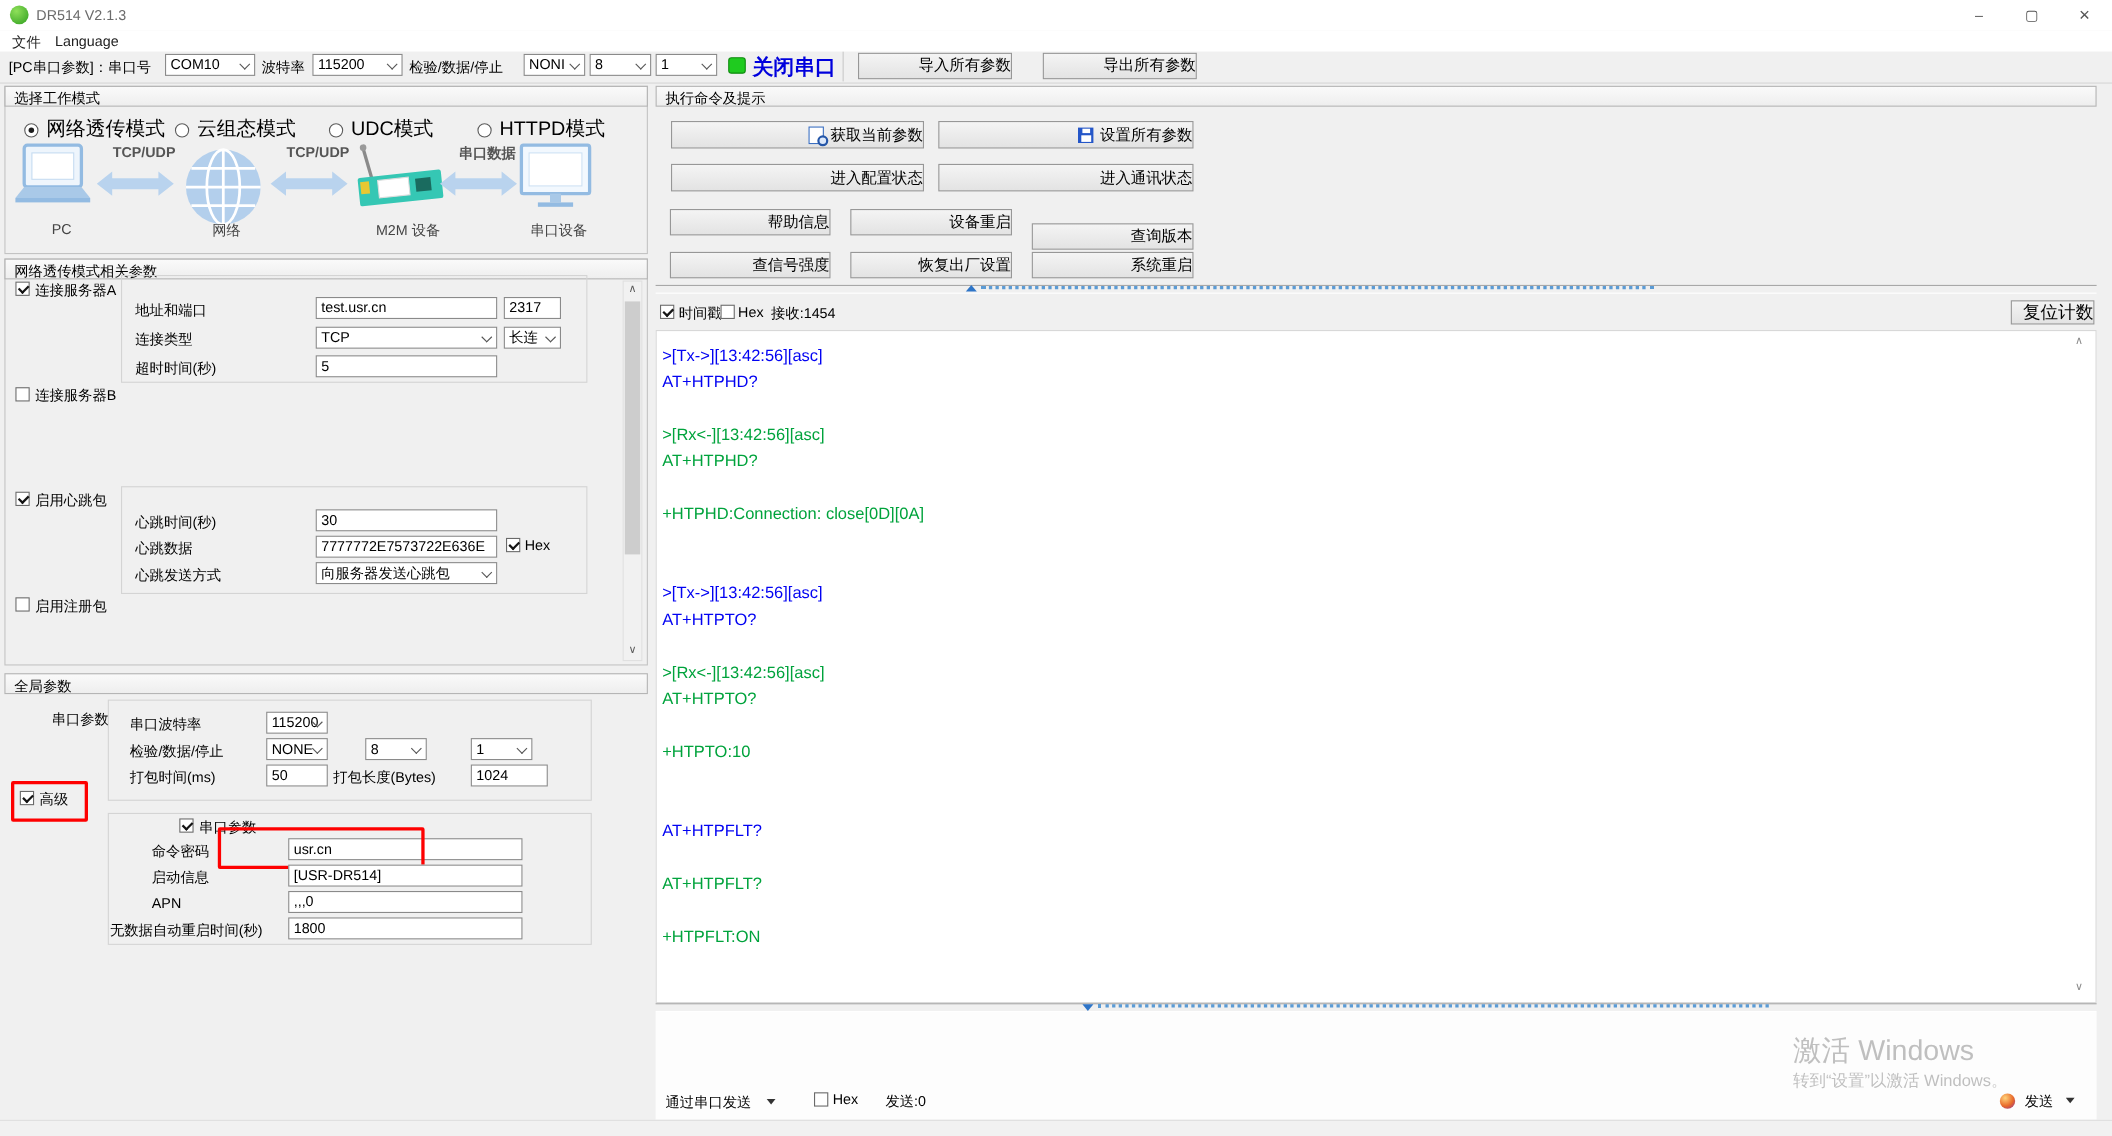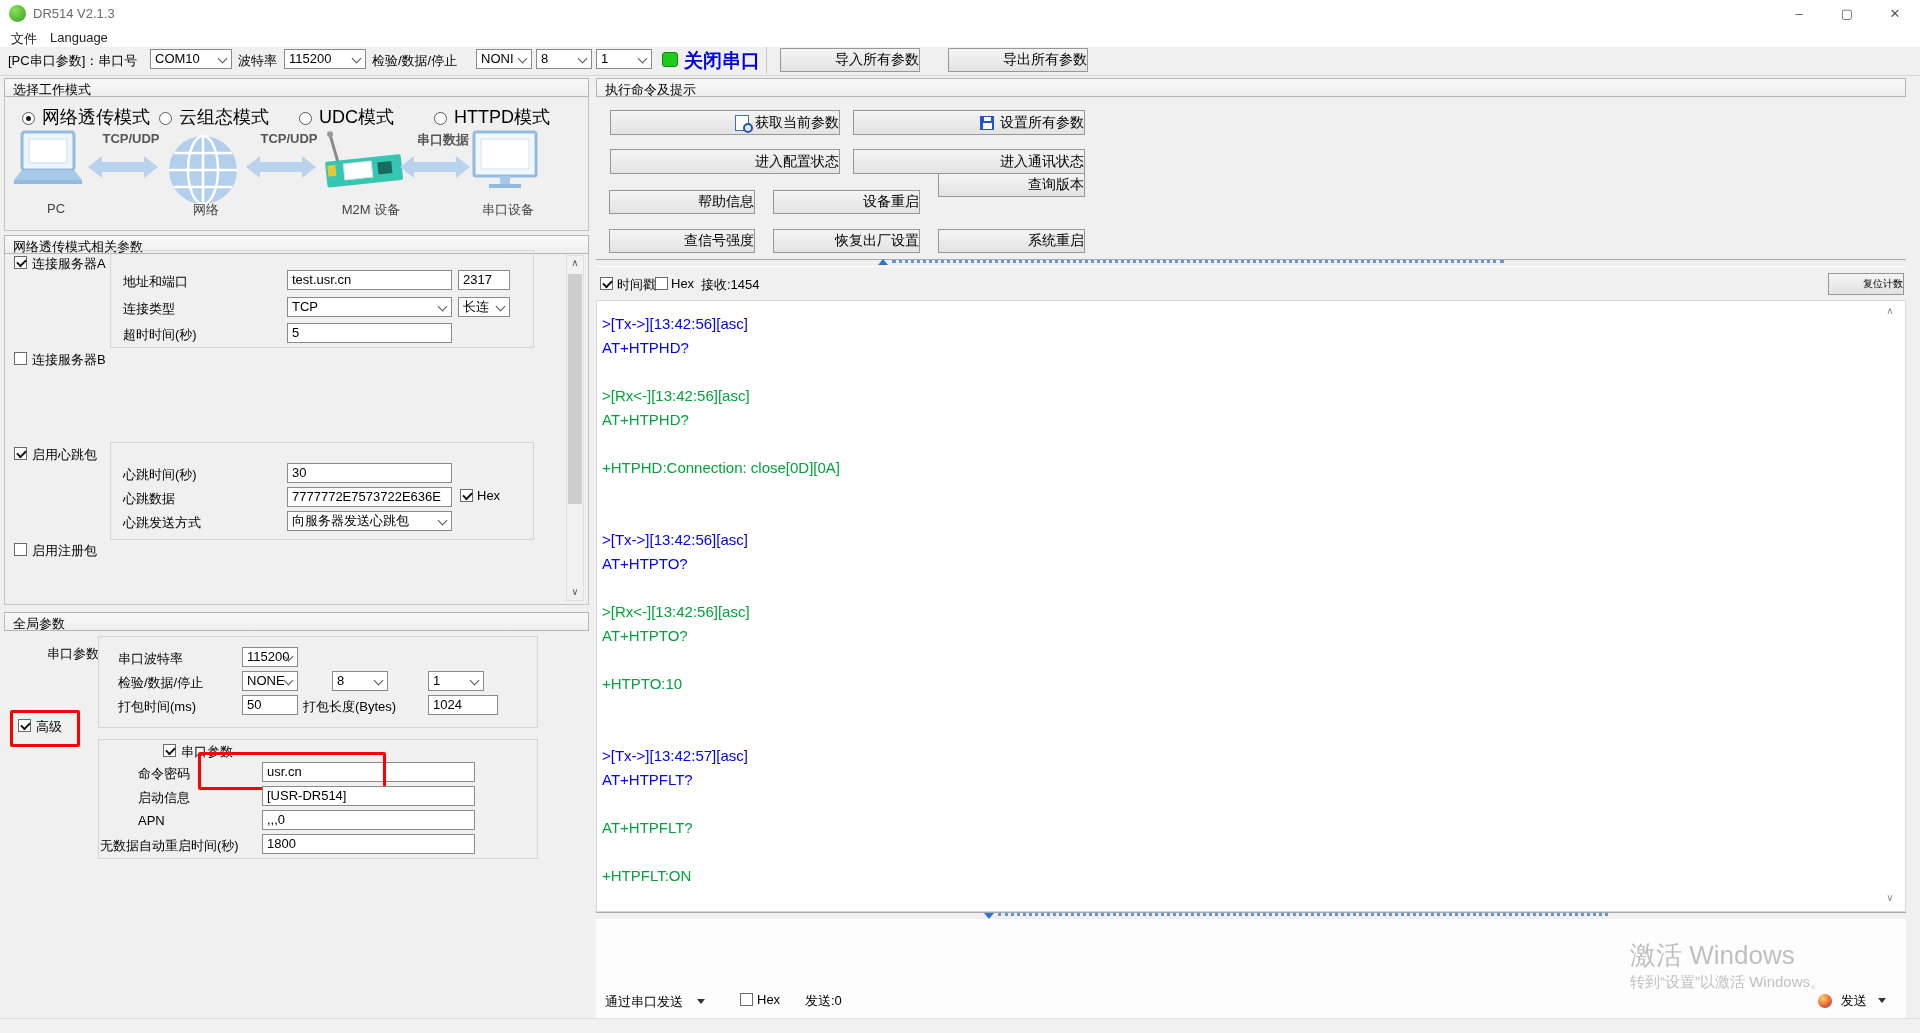--- a/index.html
+++ b/index.html
@@ -289,21 +289,21 @@
     </div>
     <div class="wbtn" style="left: 853px; top: 149px; width: 232px; height: 25px;">
       <span>进入通讯状态</span>
     </div>
     <div class="wbtn" style="left: 609px; top: 190px; width: 146px; height: 24px;">
       <span>帮助信息</span>
     </div>
     <div class="wbtn" style="left: 773px; top: 190px; width: 147px; height: 24px;">
       <span>设备重启</span>
     </div>
-    <div class="wbtn" style="left: 938px; top: 173px; width: 147px; height: 24px;">
+    <div class="wbtn" style="left: 938px; top: 203px; width: 147px; height: 24px;">
       <span>查询版本</span>
     </div>
     <div class="wbtn" style="left: 609px; top: 229px; width: 146px; height: 24px;">
       <span>查信号强度</span>
     </div>
     <div class="wbtn" style="left: 773px; top: 229px; width: 147px; height: 24px;">
       <span>恢复出厂设置</span>
     </div>
     <div class="wbtn" style="left: 938px; top: 229px; width: 147px; height: 24px;">
       <span>系统重启</span>
@@ -312,21 +312,21 @@
 
 <div class="split" style="left:596px;top:259px;width:1310px"></div>
 <span class="tri-up" style="left:878px;top:259px"></span>
 <div class="dots" style="left:892px;top:260px;width:612px"></div>
 
 <span class="cb on" style="left:600px;top:277px"></span>
 <span class="llabel" style="left:617px;top:276px">时间戳</span>
 <span class="cb" style="left:655px;top:277px"></span>
 <span class="llabel" style="left:671px;top:276px">Hex</span>
 <span class="llabel" style="left:701px;top:276px">接收:1454</span>
-<div class="wbtn" style="left:1828px;top:273px;width:76px;height:22px;font-size:10px">
+<div class="wbtn" style="left:1828px;top:273px;width:76px;height:22px;font-size:16px">
   <span>复位计数</span>
 </div>
 
 <div class="logarea" style="left:596px;top:300px;width:1310px;height:612px"></div>
 <div id="log-lines" class="abs" style="left:602px;top:312px;width:1270px">
     <div class="logline" style="color: rgb(2, 2, 242);">&gt;[Tx-&gt;][13:42:56][asc]</div>
     <div class="logline" style="color: rgb(2, 2, 242);">AT+HTPHD?</div>
     <div class="logline" style="color: transparent;">&nbsp;</div>
     <div class="logline" style="color: rgb(0, 163, 60);">&gt;[Rx&lt;-][13:42:56][asc]</div>
     <div class="logline" style="color: rgb(0, 163, 60);">AT+HTPHD?</div>
@@ -336,21 +336,20 @@
     <div class="logline" style="color: transparent;">&nbsp;</div>
     <div class="logline" style="color: rgb(2, 2, 242);">&gt;[Tx-&gt;][13:42:56][asc]</div>
     <div class="logline" style="color: rgb(2, 2, 242);">AT+HTPTO?</div>
     <div class="logline" style="color: transparent;">&nbsp;</div>
     <div class="logline" style="color: rgb(0, 163, 60);">&gt;[Rx&lt;-][13:42:56][asc]</div>
     <div class="logline" style="color: rgb(0, 163, 60);">AT+HTPTO?</div>
     <div class="logline" style="color: transparent;">&nbsp;</div>
     <div class="logline" style="color: rgb(0, 163, 60);">+HTPTO:10</div>
     <div class="logline" style="color: transparent;">&nbsp;</div>
     <div class="logline" style="color: transparent;">&nbsp;</div>
-    <div class="logline" style="color: rgb(2, 2, 242);">&gt;[Tx-&gt;][13:42:57][asc]</div>
     <div class="logline" style="color: rgb(2, 2, 242);">AT+HTPFLT?</div>
     <div class="logline" style="color: transparent;">&nbsp;</div>
     <div class="logline" style="color: rgb(0, 163, 60);">AT+HTPFLT?</div>
     <div class="logline" style="color: transparent;">&nbsp;</div>
     <div class="logline" style="color: rgb(0, 163, 60);">+HTPFLT:ON</div>
   </div>
 <span class="sbarrow" style="left:1882px;top:303px;color:#8a8a8a">∧</span>
 <span class="sbarrow" style="left:1882px;top:890px;color:#8a8a8a">∨</span>
 
 <div class="split" style="left:596px;top:912px;width:1310px"></div>

